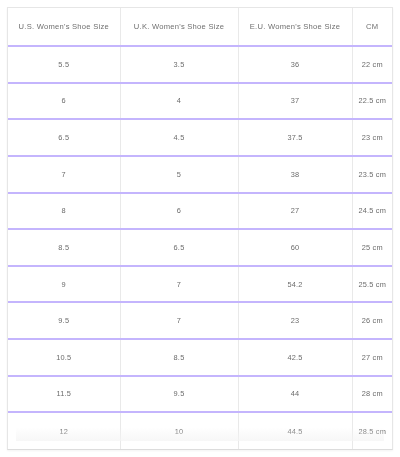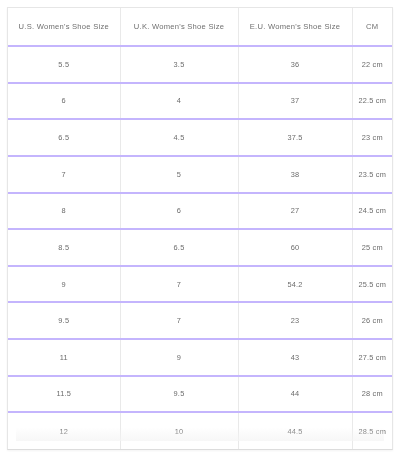--- a/index.html
+++ b/index.html
@@ -161,24 +161,24 @@
           <td>54.2</td>
           <td>25.5 cm</td>
         </tr>
         <tr>
           <td>9.5</td>
           <td>7</td>
           <td>23</td>
           <td>26 cm</td>
         </tr>
         <tr>
-          <td>11</td>
-          <td>9</td>
-          <td>43</td>
-          <td>27.5 cm</td>
+          <td>10.5</td>
+          <td>8.5</td>
+          <td>42.5</td>
+          <td>27 cm</td>
         </tr>
         <tr>
           <td>11.5</td>
           <td>9.5</td>
           <td>44</td>
           <td>28 cm</td>
         </tr>
         <tr>
           <td>12</td>
           <td>10</td>

